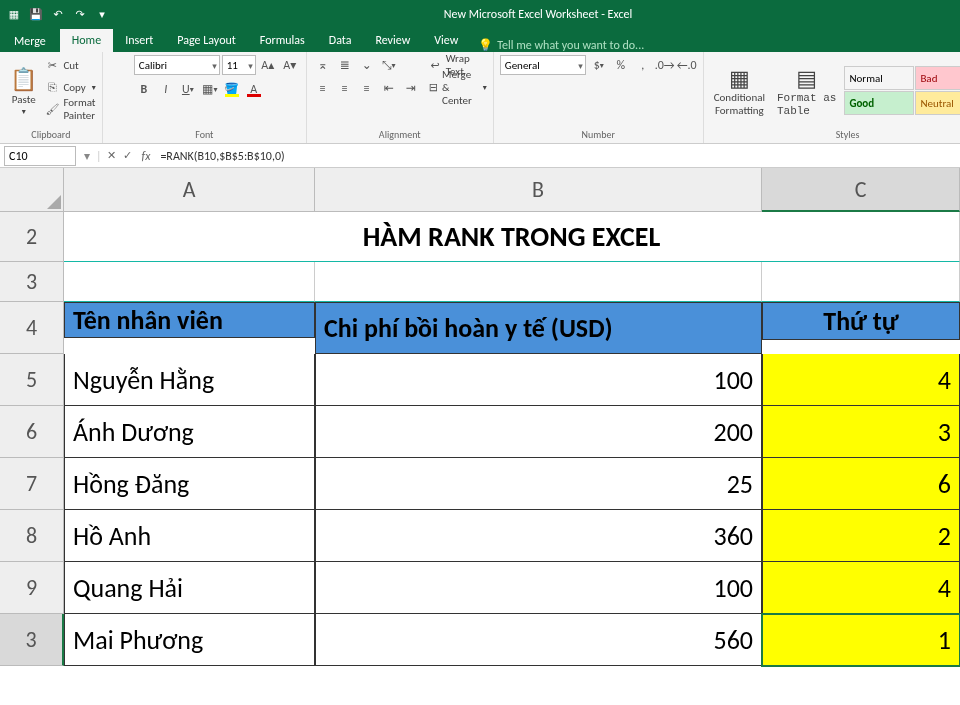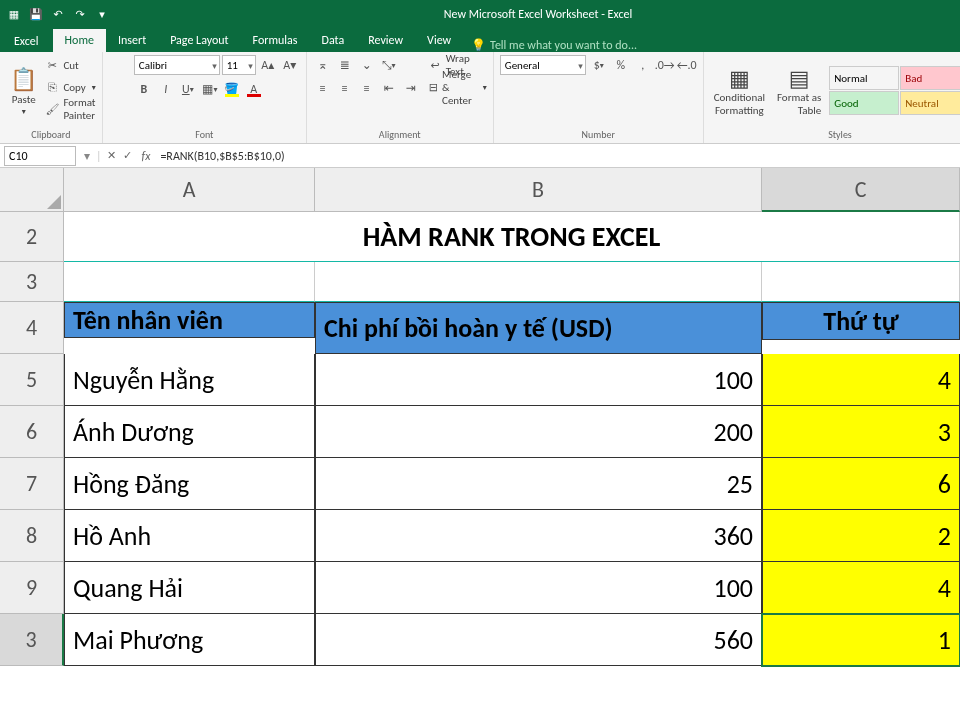--- a/index.html
+++ b/index.html
@@ -70,21 +70,21 @@
     <span class="tb-icon">▦</span>
     <span class="tb-icon">💾</span>
     <span class="tb-icon">↶</span>
     <span class="tb-icon">↷</span>
     <span class="tb-icon">▾</span>
   </div>
   <div class="tb-title">New Microsoft Excel Worksheet - Excel</div>
 </div>
 
 <div class="tabs">
-  <div class="tab file">Excel</div>
+  <div class="tab file">Merge</div>
   <div class="tab active">Home</div>
   <div class="tab">Insert</div>
   <div class="tab">Page Layout</div>
   <div class="tab">Formulas</div>
   <div class="tab">Data</div>
   <div class="tab">Review</div>
   <div class="tab">View</div>
   <div class="tellme">
     <span>💡</span>
     <span>Tell me what you want to do...</span>
@@ -194,27 +194,27 @@
 
   <div class="group" style="border-right:none;">
     <div class="group-body" style="align-items:center;">
       <div class="vbtn">
         <span class="ic">▦</span>
         <span style="white-space:pre;text-align:center;line-height:1.1;">Conditional
 Formatting</span>
       </div>
       <div class="vbtn">
         <span class="ic">▤</span>
-        <span style="white-space:pre;text-align:right;line-height:1.1;">Format as
+        <span style="white-space:pre;text-align:left;line-height:1.1;font-family:Liberation Mono, monospace;">Format as
 Table</span>
       </div>
       <div class="styles-grid">
         <div class="styles-cell">Normal</div>
         <div class="styles-cell" style="background:#ffc7ce;color:#9c0006;">Bad</div>
-        <div class="styles-cell" style="background:#c6efce;color:#006100;">Good</div>
+        <div class="styles-cell" style="background:#c6efce;color:#006100;font-weight:bold;">Good</div>
         <div class="styles-cell" style="background:#ffeb9c;color:#9c5700;">Neutral</div>
       </div>
     </div>
     <div class="group-label">Styles</div>
   </div>
 </div>
 
 <div class="fbar-row">
   <div class="namebox">C10</div>
   <div class="namebox-dd">▾</div>

